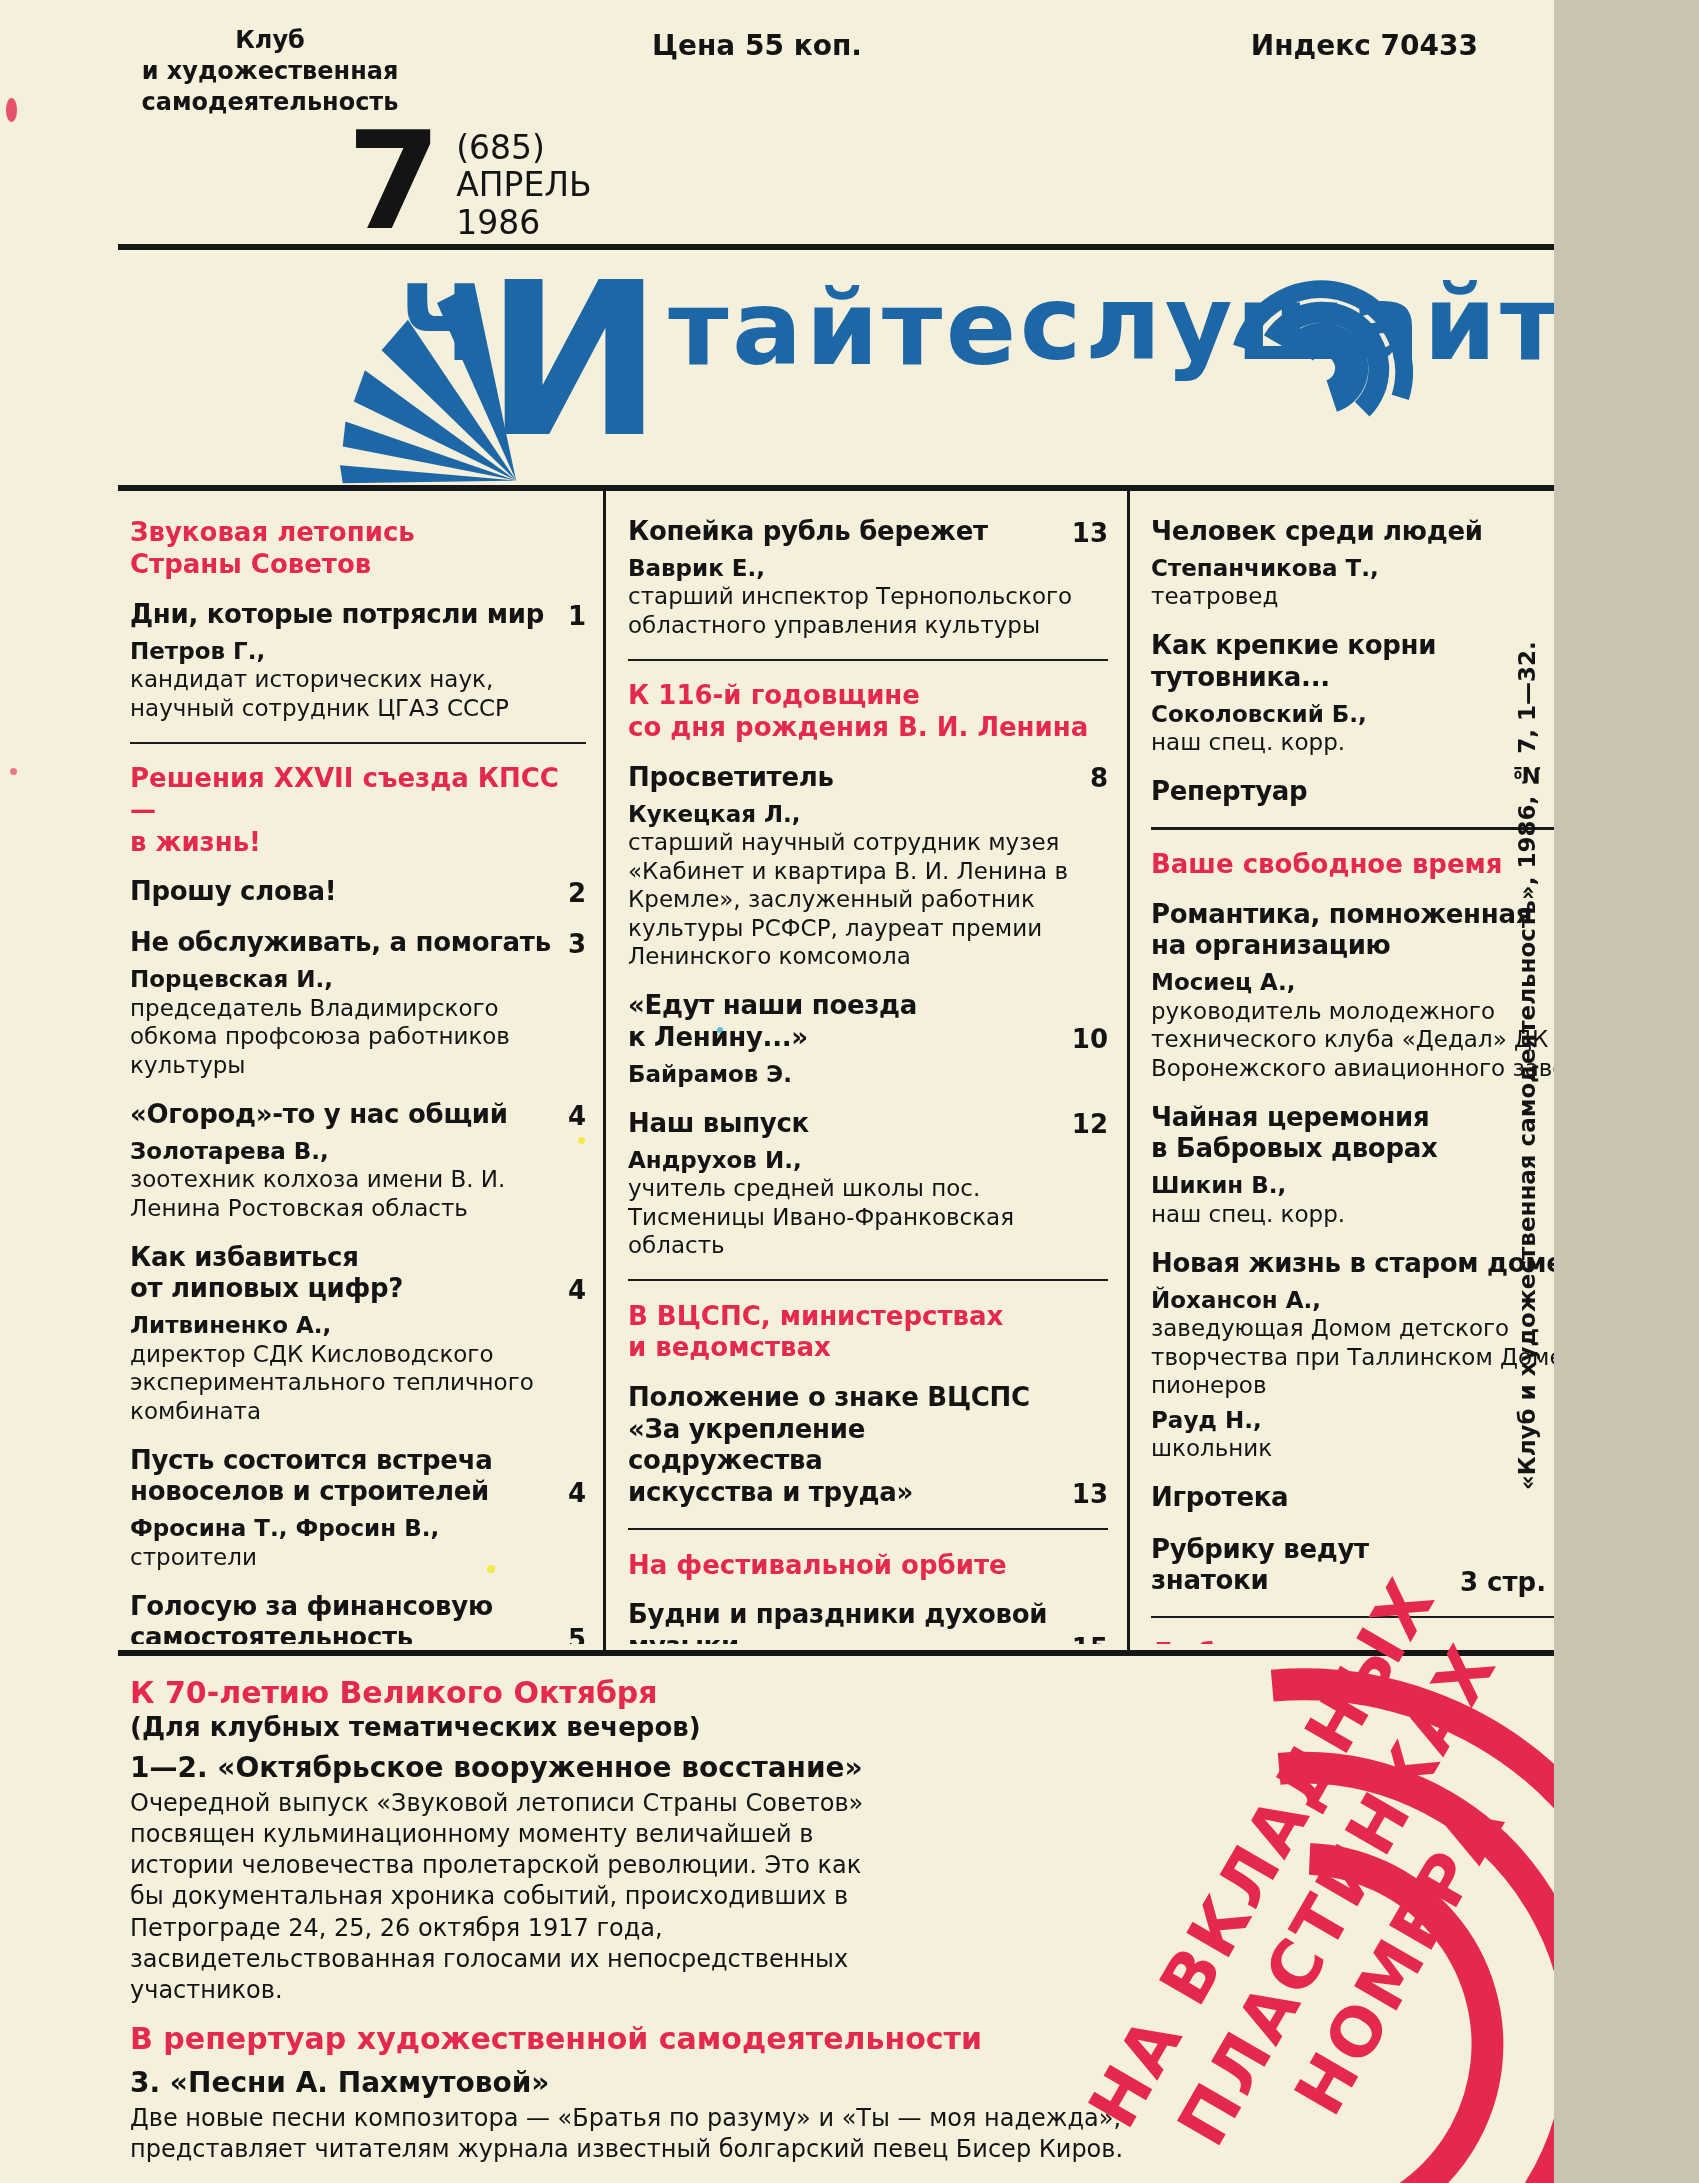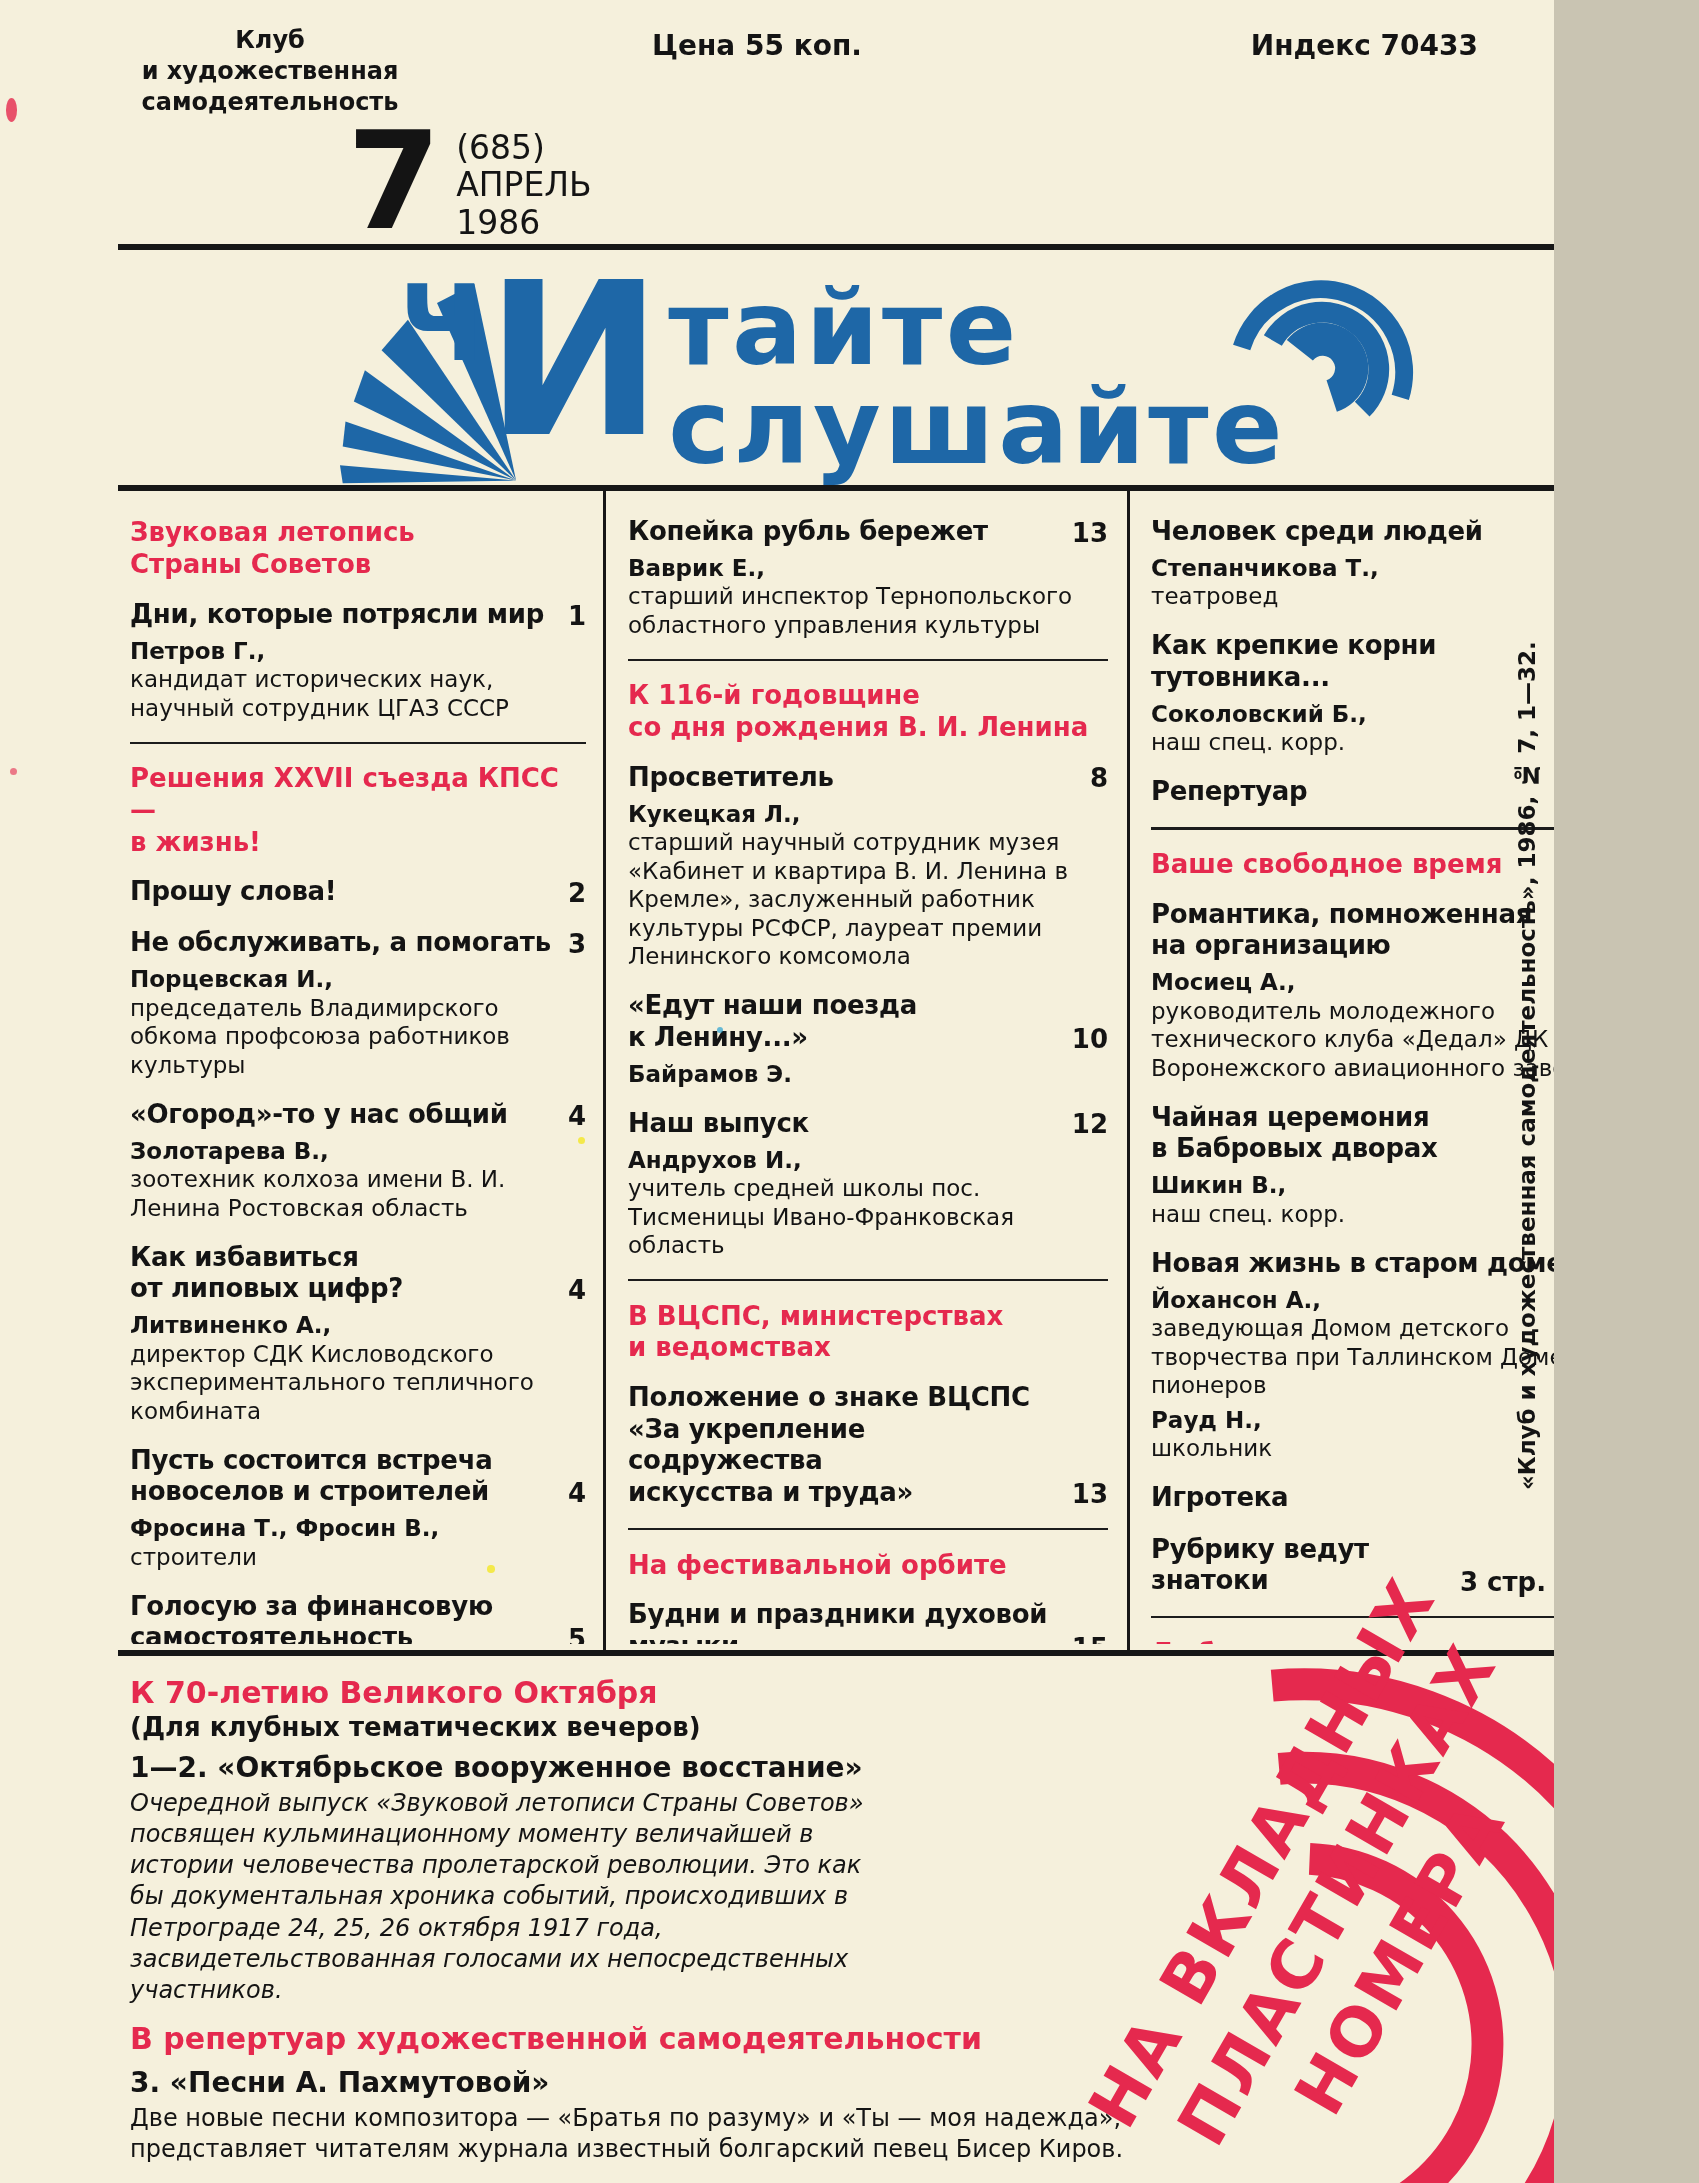--- a/index.html
+++ b/index.html
@@ -17,21 +17,21 @@
   .issue{position:absolute;left:347px;top:123px;display:flex;}
   .issue-number{font-size:135px;font-weight:bold;line-height:.88;letter-spacing:-2.8px;}
   .issue-meta{margin-left:18px;padding-top:5.5px;font-weight:normal;font-size:33px;line-height:1.14;}
   .issue-meta span{display:block;}
   .rule-top{position:absolute;left:118px;top:244px;width:1464px;height:6.2px;background:#171717;}
   
   .logo-fan{position:absolute;left:204px;top:276px;}
   .logo-word{position:absolute;left:399px;top:276px;display:flex;color:#1e67a7;font-weight:bold;}
   .lg-ch{font-size:105px;line-height:.92;}
   .lg-I{font-size:212px;line-height:.8;margin:0 5.5px 0 1.4px;}
-  .lg-col{display:flex;flex-direction:column;}
+  .lg-col{display:flex;}
   .lg-l1,.lg-l2{font-size:104px;line-height:1;letter-spacing:3.5px;}
   .lg-l2{margin-top:-5.5px;}
   .logo-disc{position:absolute;left:1225px;top:272px;}
   
   .rule-toc-top{position:absolute;left:118px;top:485px;width:1464px;height:5.5px;background:#171717;}
   .rule-toc-bottom{position:absolute;left:118px;top:1650px;width:1464px;height:5.5px;background:#171717;}
   .vrule{position:absolute;top:491px;height:1159px;width:2.8px;background:#171717;}
   .vrule.v1{left:603px;} .vrule.v2{left:1127px;}
   .toc-col{position:absolute;top:516px;height:1128px;overflow:hidden;}
   .toc-col.c1{left:130px;width:456px;}
@@ -48,21 +48,21 @@
   .author-name{font-weight:bold;font-size:23px;line-height:1.24;}
   .author-desc{font-size:23px;line-height:1.24;}
   .toc-rule{height:2.1px;background:#1c1c1c;margin:9.7px 0 19.4px;}
   
   .bottom-left{position:absolute;left:130px;top:1675px;width:1081px;}
   .bottom-block{margin-bottom:15.2px;}
   .bottom-heading{color:#e5294e;font-weight:bold;font-size:30px;line-height:1.2;}
   .bottom-sub{font-weight:bold;font-size:26px;margin-top:1.4px;}
   .bottom-title{font-weight:bold;font-size:28px;margin:8.3px 0 4.2px;}
   .bottom-body{font-size:24px;line-height:1.3;max-width:1060px;}
-  .bottom-block:nth-child(1) .bottom-body{max-width:742px;font-style:italic;}
+  .bottom-block:nth-child(1) .bottom-body{max-width:742px;}
   
   .stamp-arcs{position:absolute;left:1109px;top:1615px;}
   .stamp-text{position:absolute;left:1071px;top:2100px;transform:rotate(-60deg);
     transform-origin:0 0;color:#e5294e;font-weight:bold;font-size:67px;line-height:1.28;
     letter-spacing:3.5px;white-space:nowrap;}
   .stamp-text .st2{margin-left:29px;}
   .stamp-text .st3{margin-left:114px;}
   
   .spine{position:absolute;right:14px;top:596px;height:894px;
     writing-mode:vertical-rl;transform:rotate(180deg);

